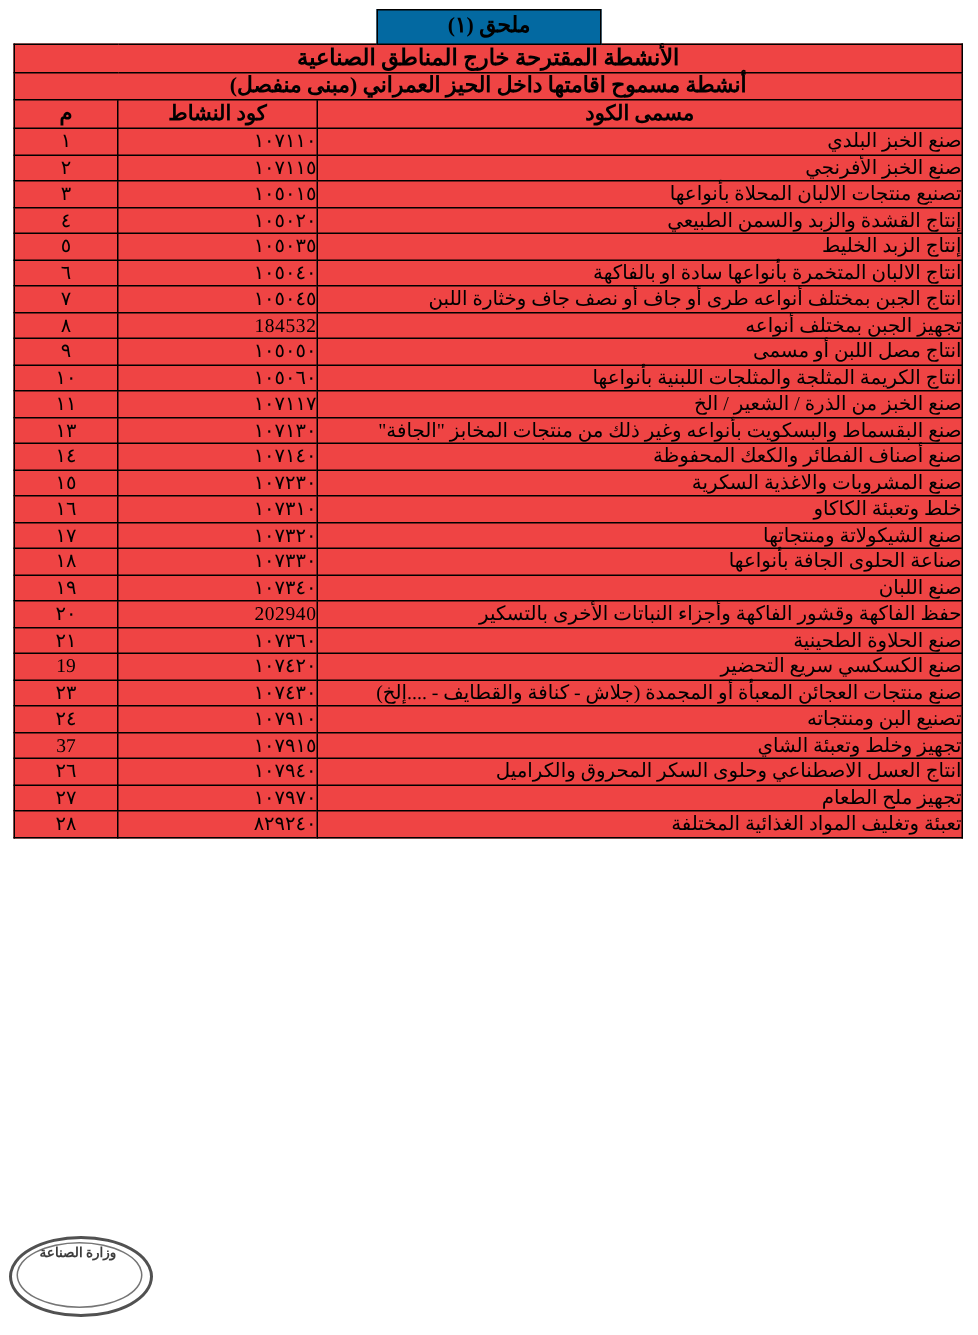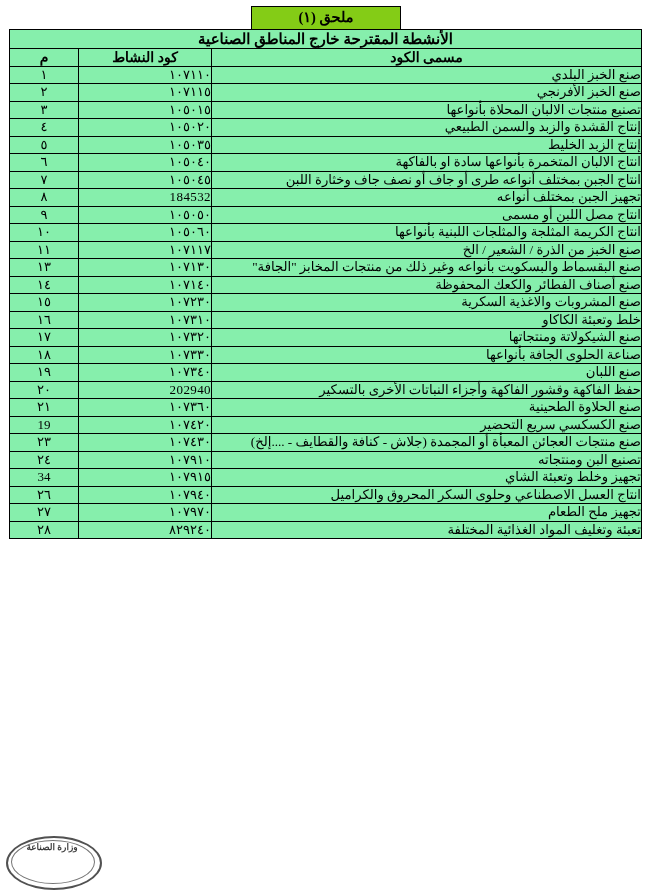--- a/index.html
+++ b/index.html
@@ -25,32 +25,32 @@
   
   .appendix-box {
     width: 148px;
     margin: 0 auto 0 auto;
     border: 1.5px solid #000;
     text-align: center;
     font-size: 14.5px;
     font-weight: bold;
     padding: 2px 0 3px 0;
     line-height: 1.15;
-    background: #84cc16;
+    background: #0369a1;
     position: relative;
     z-index: 3;
     margin-bottom: -1px;
   }
   
   table.doc {
     width: 632px;
     border-collapse: collapse;
     table-layout: fixed;
     margin: 0 auto;
-    background: #86efac;
+    background: #ef4444;
   }
   table.doc td, table.doc th {
     border: 1.2px solid #000;
     padding: 0;
     vertical-align: middle;
   }
   .hdr-title {
     text-align: center;
     font-size: 15px;
     font-weight: bold;
@@ -88,21 +88,21 @@
     padding: 2px 0 3px 0;
   }
   col.c-name { width: 430px; }
   col.c-code { width: 133px; }
   col.c-num  { width: 69px; }
 
   
   .seal {
     position: absolute;
     left: 6px;
-    bottom: 2px;
+    bottom: 14px;
     width: 96px;
     height: 52px;
     z-index: 5;
     pointer-events: none;
   }
   .seal .ring {
     position: absolute;
     left: 0; top: 0;
     width: 92px;
     height: 50px;
@@ -142,20 +142,23 @@
     <colgroup>
       <col class="c-name">
       <col class="c-code">
       <col class="c-num">
     </colgroup>
     <tbody>
       <tr>
         <td class="hdr-title" colspan="3">الأنشطة المقترحة خارج المناطق الصناعية</td>
       </tr>
       <tr>
+        <td class="hdr-sub" colspan="3">أنشطة مسموح اقامتها داخل الحيز العمراني (مبنى منفصل)</td>
+      </tr>
+      <tr>
         <td class="colhdr">مسمى الكود</td>
         <td class="colhdr">كود النشاط</td>
         <td class="colhdr">م</td>
       </tr>
 
       <tr>
         <td class="name">صنع الخبز البلدي</td>
         <td class="code">١٠٧١١٠</td>
         <td class="num">١</td>
       </tr>
@@ -265,21 +268,21 @@
         <td class="num">٢٣</td>
       </tr>
       <tr>
         <td class="name">تصنيع البن ومنتجاته</td>
         <td class="code">١٠٧٩١٠</td>
         <td class="num">٢٤</td>
       </tr>
       <tr>
         <td class="name">تجهيز وخلط وتعبئة الشاي</td>
         <td class="code">١٠٧٩١٥</td>
-        <td class="num">34</td>
+        <td class="num">37</td>
       </tr>
       <tr>
         <td class="name">انتاج العسل الاصطناعي وحلوى السكر المحروق والكراميل</td>
         <td class="code">١٠٧٩٤٠</td>
         <td class="num">٢٦</td>
       </tr>
       <tr>
         <td class="name">تجهيز ملح الطعام</td>
         <td class="code">١٠٧٩٧٠</td>
         <td class="num">٢٧</td>

